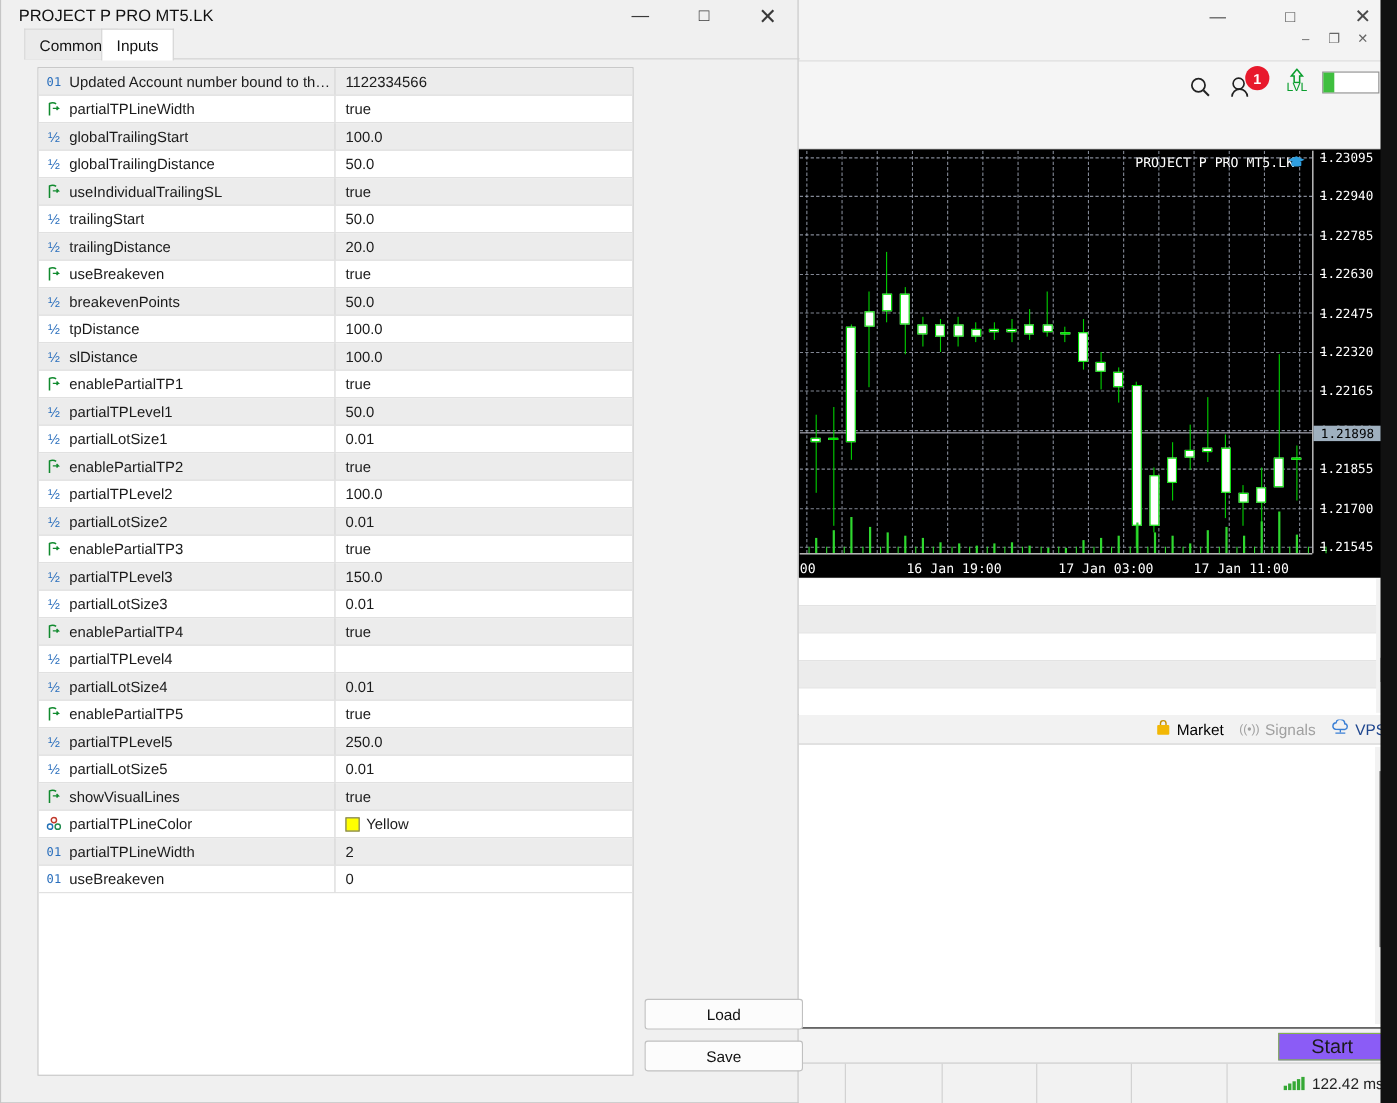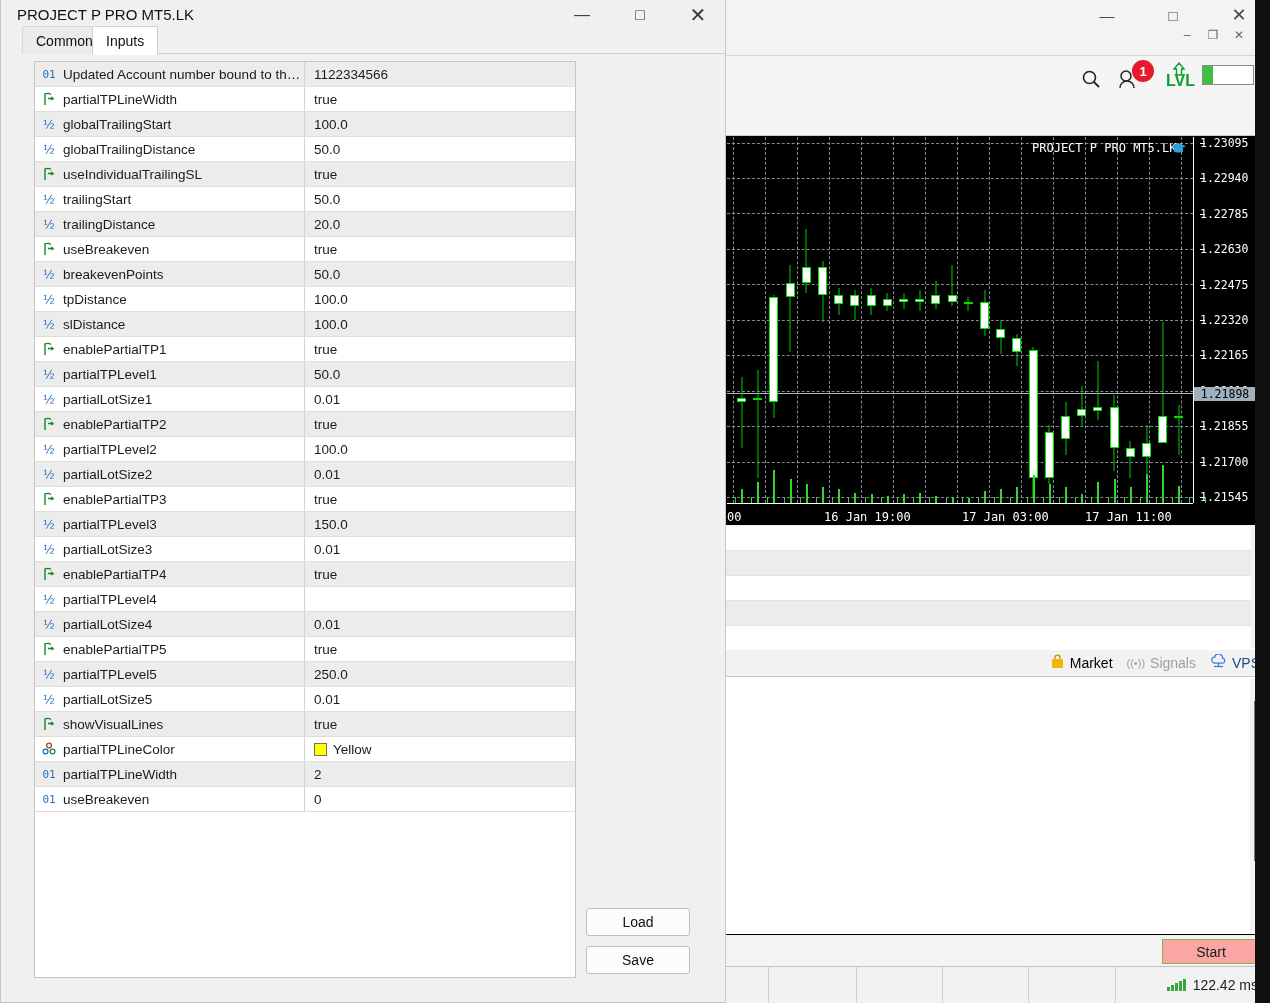--- a/index.html
+++ b/index.html
@@ -32,21 +32,21 @@
      font-size:15px; color:#4a4a4a; }
   .small-win-btn { position:absolute; width:26px; height:22px; display:flex; align-items:center; justify-content:center;
      font-size:12px; color:#666; }
 
   
   .tbar { position:absolute; left:726px; top:56px; width:544px; height:80px; background:#f5f5f5;
      border-bottom:1px solid #c9c9c9; }
   .tb-icon { position:absolute; display:flex; align-items:center; justify-content:center; }
   .badge { position:absolute; width:22px; height:22px; border-radius:50%; background:#e8192c;
      color:#fff; font-size:13px; font-weight:bold; display:flex; align-items:center; justify-content:center; }
-  .lvl { position:absolute; color:#0a9e2e; font-size:16px; font-weight:bold; text-align:center;
+  .lvl { position:absolute; color:#0a9e2e; font-size:11px; font-weight:normal; text-align:center;
      line-height:9px; }
   .lvl-bar { position:absolute; width:52px; height:20px; border:1px solid #8a8a8a; background:#fff; }
   .lvl-bar i { display:block; width:10px; height:100%; background:#3fbf3f; }
 
   
   .chart-wrap { position:absolute; left:726px; top:136px; width:534px; height:389px;
      background:#000; border:1px solid #000; }
   .chart-plot { position:absolute; left:0; top:0; width:466px; height:366px; overflow:hidden; }
   .grid-v { position:absolute; top:0; bottom:0; width:0; border-left:1px dashed #9aa0b0; opacity:.85; }
   .grid-h { position:absolute; left:0; right:0; height:0; border-top:1px dashed #9aa0b0; opacity:.85; }
@@ -88,21 +88,21 @@
   
   .work-area { position:absolute; left:726px; top:677px; width:544px; height:258px;
      background:#fff; border-bottom:1px solid #000; }
   .wa-track { position:absolute; right:3px; top:2px; width:17px; height:252px; background:#f2f2f2; }
   .wa-thumb { position:absolute; right:5px; top:24px; width:11px; height:160px; background:#7a7a7a; }
 
   
   .start-strip { position:absolute; left:726px; top:936px; width:544px; height:31px;
      background:#f3f3f3; border-bottom:1px solid #c0c0c0; }
   .start-btn { position:absolute; right:10px; top:3px; width:98px; height:25px;
-     background:#fca5a5; border:1px solid #84b44c; font-size:14px; color:#1a1a1a;
+     background:#8b5cf6; border:1px solid #84b44c; font-size:18px; color:#1a1a1a;
      display:flex; align-items:center; justify-content:center; }
 
   
   .status-bar { position:absolute; left:726px; top:967px; width:544px; height:36px;
      background:#f2f2f2; display:flex; align-items:center; font-size:14px; color:#222; }
   .sb-cell { height:36px; border-right:1px solid #cfcfcf; }
   .ping { position:absolute; right:12px; display:flex; align-items:center; gap:7px; }
   .bars { display:flex; align-items:flex-end; gap:1.5px; height:12px; }
   .bars i { width:2.5px; background:#35a835; display:block; }
   .resize-grip { position:absolute; right:3px; bottom:3px; width:12px; height:12px; }
@@ -139,21 +139,21 @@
   .vname { white-space:nowrap; overflow:hidden; text-overflow:ellipsis; }
   .ic { width:16px; height:16px; flex:0 0 16px; display:flex; align-items:center;
      justify-content:center; font-size:11px; }
   .ic-ab { color:#d08000; font-style:italic; font-family:"Liberation Serif", serif; font-size:13px; }
   .ic-01 { color:#2a6fbd; font-family:"DejaVu Sans Mono", monospace; font-size:11px; }
   .ic-half { color:#2a6fbd; font-size:13px; }
   .ic-bool svg { display:block; }
   .ic-color svg { display:block; }
   .swatch { width:13px; height:13px; background:#ffff00; border:1px solid #707070; flex:0 0 13px; }
 
-  .btn { position:absolute; width:104px; height:28px; background:#fcfcfc; border:1px solid #c0c0c0;
+  .btn { position:absolute; width:144px; height:28px; background:#fcfcfc; border:1px solid #c0c0c0;
      border-radius:3px; font-size:14px; color:#111; display:flex; align-items:center; justify-content:center; }
 </style>
 </head>
 <body>
 
 <div id="root">
 
   <div class="mt5-root">
 
     <div class="nav-sliver">

